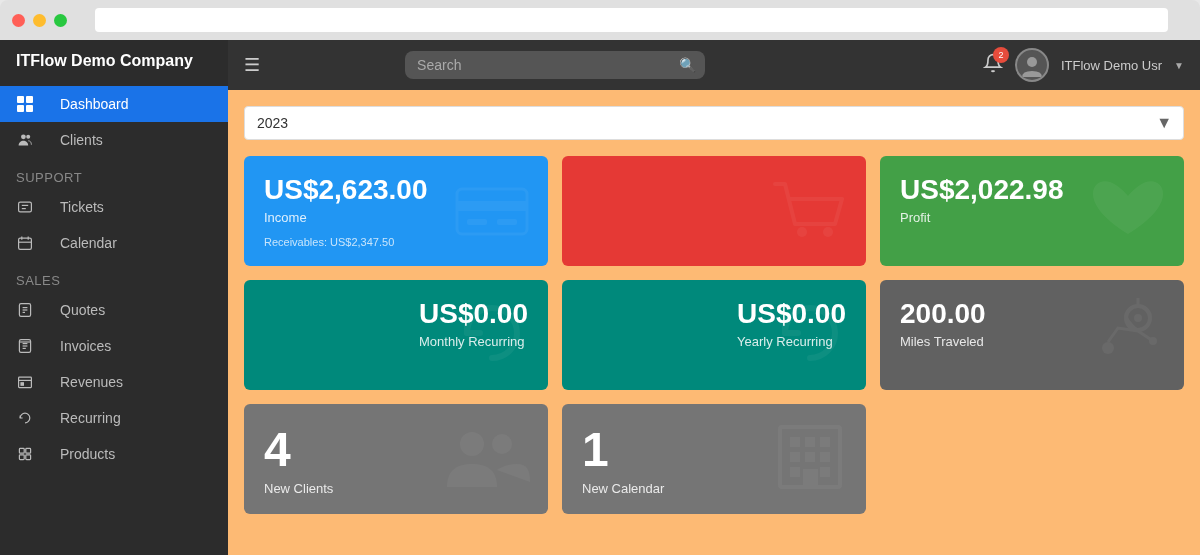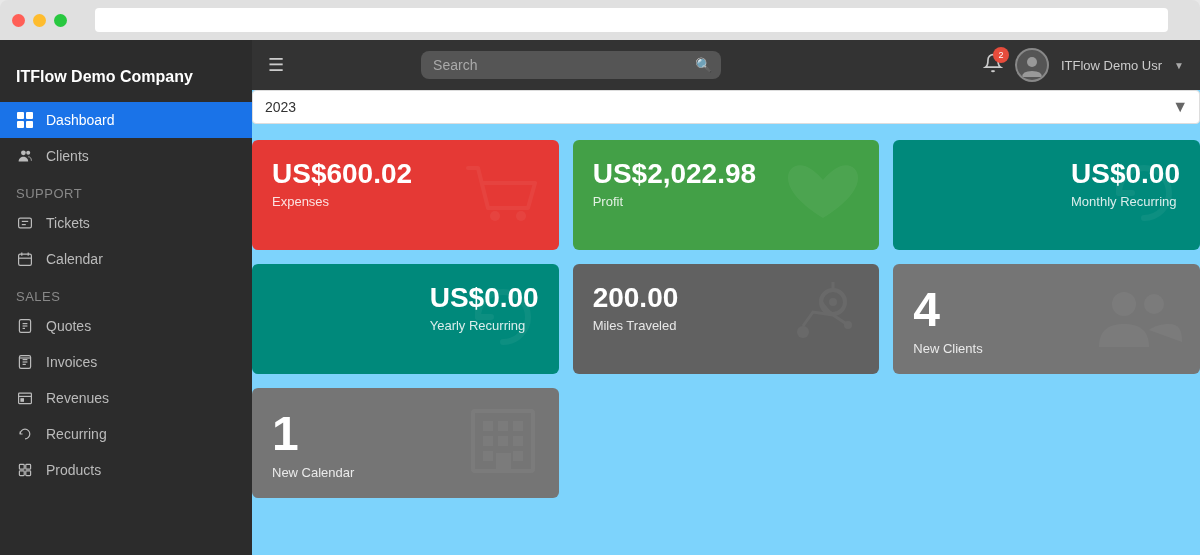--- a/index.html
+++ b/index.html
@@ -35,36 +35,36 @@
 
     
     .app-container {
       display: flex;
       height: 515px;
       background: #2c2c2c;
     }
 
     
     .sidebar {
-      width: 252px;
+      width: 228px;
       background: #2c2c2c;
       color: #ccc;
       flex-shrink: 0;
-      padding-top: 16px;
+      padding-top: 0;
     }
     .sidebar-brand {
       color: white;
       font-size: 16px;
       font-weight: 600;
       padding: 12px 16px 16px;
     }
     .sidebar-item {
       display: flex;
       align-items: center;
-      gap: 12px;
+      gap: 26px;
       padding: 9px 16px;
       cursor: pointer;
       font-size: 14px;
       color: #bbb;
     }
     .sidebar-item.active {
       background: #1a73e8;
       color: white;
     }
     .sidebar-icon {
@@ -160,22 +160,23 @@
     .user-label {
       color: #ccc;
       font-size: 13px;
       cursor: pointer;
     }
     .caret { color: #aaa; font-size: 10px; }
 
     
     .main-content {
       flex: 1;
-      background: #7dd3fc;
+      background: #fdba74;
       overflow-y: auto;
+      padding: 16px;
     }
 
     
     .year-select-container {
       margin-bottom: 16px;
     }
     .year-select {
       width: 100%;
       padding: 8px 12px;
       border: 1px solid #ddd;
@@ -420,26 +421,37 @@
             <option>2022</option>
             <option selected="">2023</option>
             <option>2024</option>
           </select>
           <span class="year-select-caret">▼</span>
         </div>
       </div>
 
       <div class="dashboard-grid">
 
+        <div class="stat-card card-blue">
+          <div>
+            <div class="stat-card-amount">US$2,623.00</div>
+            <div class="stat-card-label">Income</div>
+          </div>
+          <div class="stat-card-sub">Receivables: US$2,347.50</div>
+          <div class="icon-svg">
+            <svg width="80" height="60" viewBox="0 0 80 60" fill="white" opacity="0.25">
+              <rect x="5" y="10" width="70" height="45" rx="5" fill="none" stroke="white" stroke-width="3"></rect>
+              <rect x="5" y="22" width="70" height="10" fill="white"></rect>
+              <rect x="15" y="40" width="20" height="6" rx="2" fill="white"></rect>
+              <rect x="45" y="40" width="20" height="6" rx="2" fill="white"></rect>
+            </svg>
+          </div>
+        </div>
 
         <div class="stat-card card-red">
-          <div>
-            <div class="stat-card-amount">US$600.02</div>
-            <div class="stat-card-label">Expenses</div>
-          </div>
           <div class="icon-svg">
             <svg width="80" height="70" viewBox="0 0 80 70" fill="white" opacity="0.25">
               <path d="M5 10 L15 10 L25 50 L65 50 L72 25 L20 25" fill="none" stroke="white" stroke-width="4" stroke-linecap="round" stroke-linejoin="round"></path>
               <circle cx="32" cy="58" r="5" fill="white"></circle>
               <circle cx="58" cy="58" r="5" fill="white"></circle>
             </svg>
           </div>
         </div>
 
         <div class="stat-card card-green">

